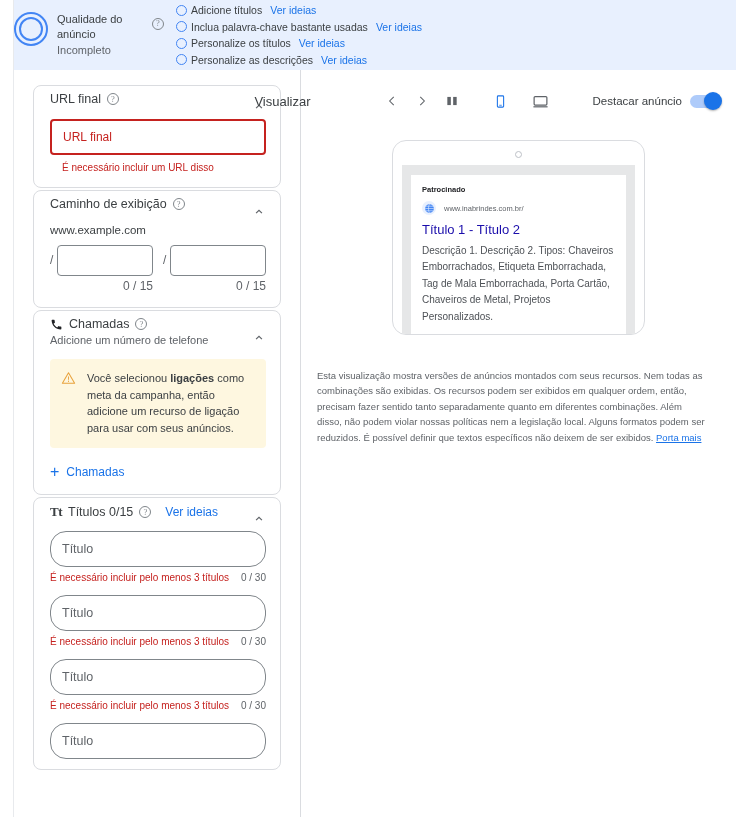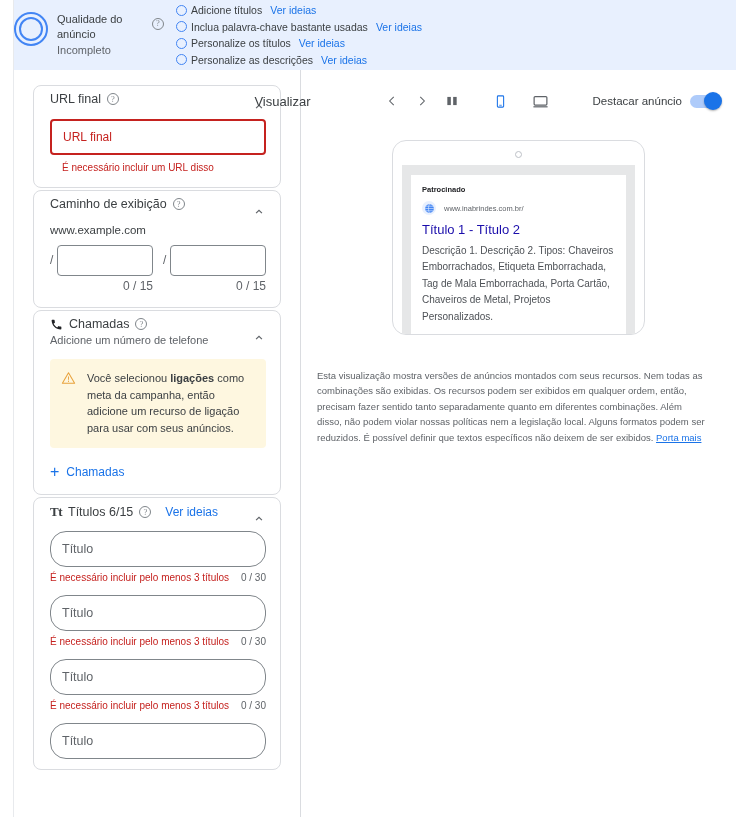--- a/index.html
+++ b/index.html
@@ -340,21 +340,21 @@
       </div>
       <div class="add-link">
         <span class="plus">+</span>
         <span>Chamadas</span>
       </div>
     </div>
 
     <div class="card" style="padding-bottom:10px;">
       <div class="card-head">
         <span class="tt-ico">Tt</span>
-        <span>Títulos 6/15</span>
+        <span>Títulos 0/15</span>
         <span class="help-ico">?</span>
         <span class="head-link">Ver ideias</span>
       </div>
       <span class="chev">
         <svg width="14" height="14" viewBox="0 0 24 24">
             <path d="M7 14l5-5 5 5" fill="none" stroke="#5f6368" stroke-width="2"></path>
           </svg>
       </span>
 
       <div class="title-row">

